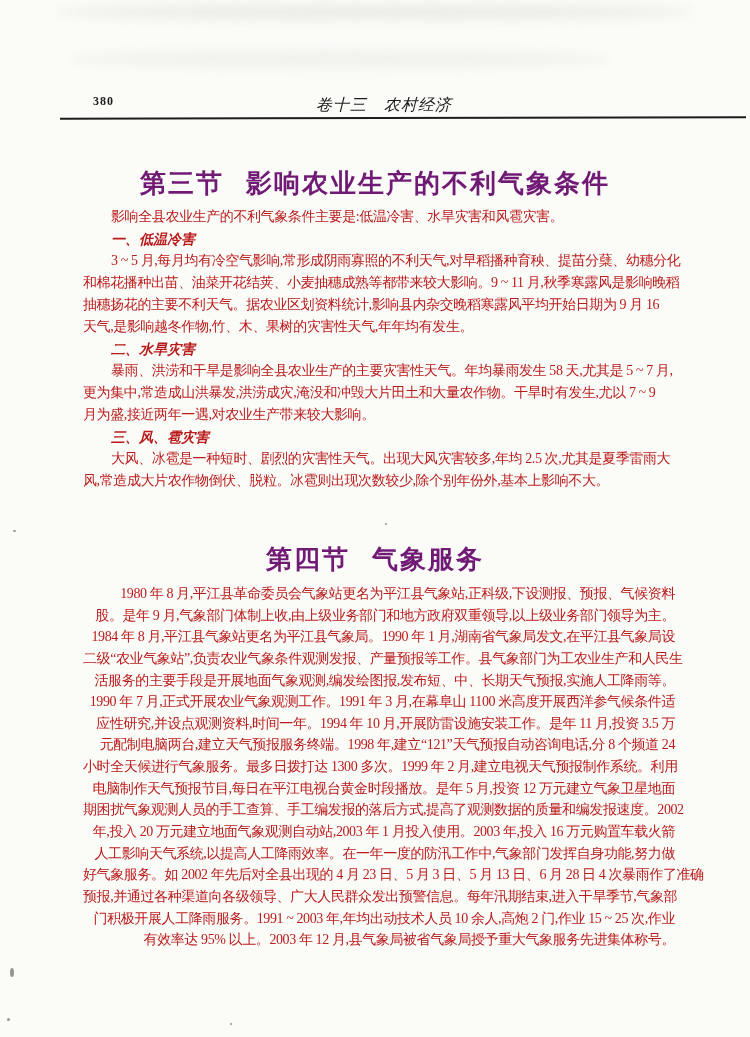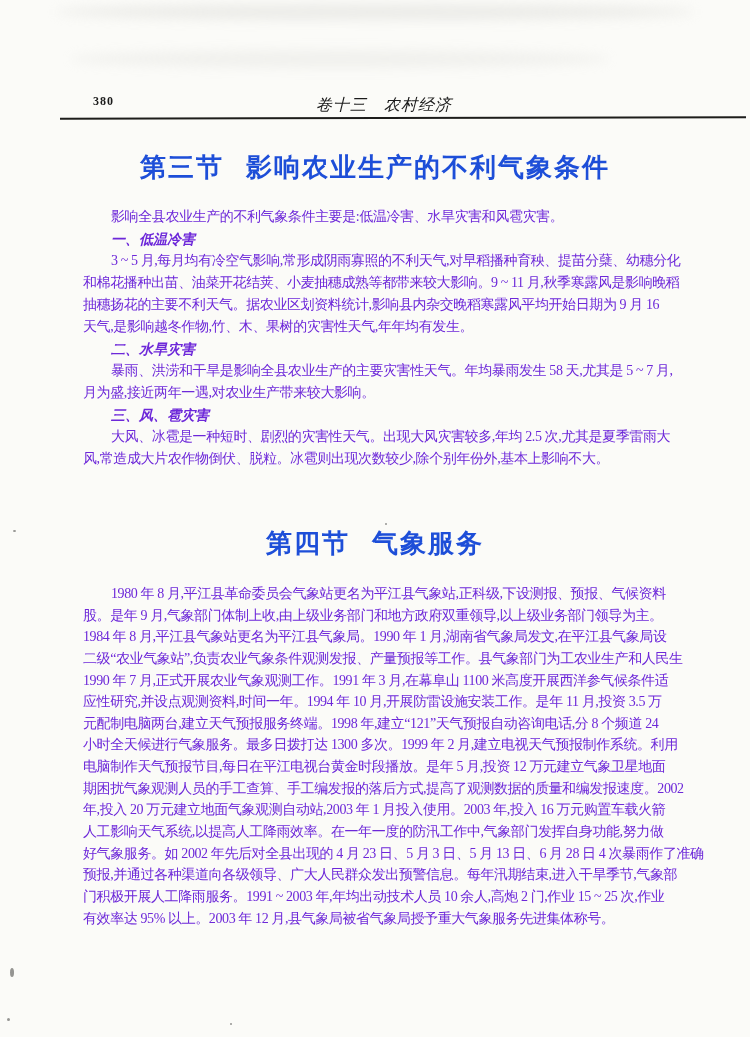--- a/index.html
+++ b/index.html
@@ -33,36 +33,36 @@
   .header-rule{
     position:absolute;left:60px;top:117px;width:686px;height:2.4px;
     background:#1d1d1b;transform:rotate(-0.12deg);
   }
 
   
   .section-title{
     position:absolute;left:0;width:100%;
     text-align:center;
     font-family:"Liberation Sans", sans-serif;
-    font-weight:bold;font-size:26px;color:#1d4ed8;
-    letter-spacing:2px;white-space:nowrap;
+    font-weight:bold;font-size:26px;color:#701a75;
+    letter-spacing:2px;white-space:nowrap;margin-top:16px;
   }
   .section-title .t-label{margin-right:22px;}
   #title-3{top:150px;}
   #title-4{top:526px;}
 
   
   .body-block{
     position:absolute;left:83px;width:592px;
-    font-size:14px;letter-spacing:-0.4px;color:#6d28d9;
+    font-size:14px;letter-spacing:-0.4px;color:#b91c1c;
   }
   #section3-body{top:206px;}
   #section3-body .line{height:22px;line-height:22px;}
   #section4-body{top:583px;}
-  #section4-body .line{height:21.65px;line-height:21.65px;}
+  #section4-body .line{height:21.65px;line-height:21.65px;text-align:right;}
   .line{white-space:nowrap;}
   .line.indent{text-indent:28px;}
   .line.bold{
     font-weight:bold;
     font-family:"Liberation Sans", sans-serif;
     letter-spacing:0;
     font-style:italic;
   }
 </style>
 </head>
@@ -87,34 +87,36 @@
   </div>
   <div class="body-block" id="section3-body">
       <div class="line indent">影响全县农业生产的不利气象条件主要是:低温冷害、水旱灾害和风雹灾害。</div>
       <div class="line indent bold">一、低温冷害</div>
       <div class="line indent">3 ~ 5 月,每月均有冷空气影响,常形成阴雨寡照的不利天气,对早稻播种育秧、提苗分蘖、幼穗分化</div>
       <div class="line">和棉花播种出苗、油菜开花结荚、小麦抽穗成熟等都带来较大影响。9 ~ 11 月,秋季寒露风是影响晚稻</div>
       <div class="line">抽穗扬花的主要不利天气。据农业区划资料统计,影响县内杂交晚稻寒露风平均开始日期为 9 月 16</div>
       <div class="line">天气,是影响越冬作物,竹、木、果树的灾害性天气,年年均有发生。</div>
       <div class="line indent bold">二、水旱灾害</div>
       <div class="line indent">暴雨、洪涝和干旱是影响全县农业生产的主要灾害性天气。年均暴雨发生 58 天,尤其是 5 ~ 7 月,</div>
+      <div class="line">更为集中,常造成山洪暴发,洪涝成灾,淹没和冲毁大片田土和大量农作物。干旱时有发生,尤以 7 ~ 9</div>
       <div class="line">月为盛,接近两年一遇,对农业生产带来较大影响。</div>
       <div class="line indent bold">三、风、雹灾害</div>
       <div class="line indent">大风、冰雹是一种短时、剧烈的灾害性天气。出现大风灾害较多,年均 2.5 次,尤其是夏季雷雨大</div>
       <div class="line">风,常造成大片农作物倒伏、脱粒。冰雹则出现次数较少,除个别年份外,基本上影响不大。</div>
     </div>
 
   <div class="section-title" id="title-4">
     <span class="t-label">第四节</span><span>气象服务</span>
   </div>
   <div class="body-block" id="section4-body">
       <div class="line indent">1980 年 8 月,平江县革命委员会气象站更名为平江县气象站,正科级,下设测报、预报、气候资料</div>
       <div class="line">股。是年 9 月,气象部门体制上收,由上级业务部门和地方政府双重领导,以上级业务部门领导为主。</div>
       <div class="line">1984 年 8 月,平江县气象站更名为平江县气象局。1990 年 1 月,湖南省气象局发文,在平江县气象局设</div>
       <div class="line">二级“农业气象站”,负责农业气象条件观测发报、产量预报等工作。县气象部门为工农业生产和人民生</div>
+      <div class="line">活服务的主要手段是开展地面气象观测,编发绘图报,发布短、中、长期天气预报,实施人工降雨等。</div>
       <div class="line">1990 年 7 月,正式开展农业气象观测工作。1991 年 3 月,在幕阜山 1100 米高度开展西洋参气候条件适</div>
       <div class="line">应性研究,并设点观测资料,时间一年。1994 年 10 月,开展防雷设施安装工作。是年 11 月,投资 3.5 万</div>
       <div class="line">元配制电脑两台,建立天气预报服务终端。1998 年,建立“121”天气预报自动咨询电话,分 8 个频道 24</div>
       <div class="line">小时全天候进行气象服务。最多日拨打达 1300 多次。1999 年 2 月,建立电视天气预报制作系统。利用</div>
       <div class="line">电脑制作天气预报节目,每日在平江电视台黄金时段播放。是年 5 月,投资 12 万元建立气象卫星地面</div>
       <div class="line">期困扰气象观测人员的手工查算、手工编发报的落后方式,提高了观测数据的质量和编发报速度。2002</div>
       <div class="line">年,投入 20 万元建立地面气象观测自动站,2003 年 1 月投入使用。2003 年,投入 16 万元购置车载火箭</div>
       <div class="line">人工影响天气系统,以提高人工降雨效率。在一年一度的防汛工作中,气象部门发挥自身功能,努力做</div>
       <div class="line">好气象服务。如 2002 年先后对全县出现的 4 月 23 日、5 月 3 日、5 月 13 日、6 月 28 日 4 次暴雨作了准确</div>
       <div class="line">预报,并通过各种渠道向各级领导、广大人民群众发出预警信息。每年汛期结束,进入干旱季节,气象部</div>

